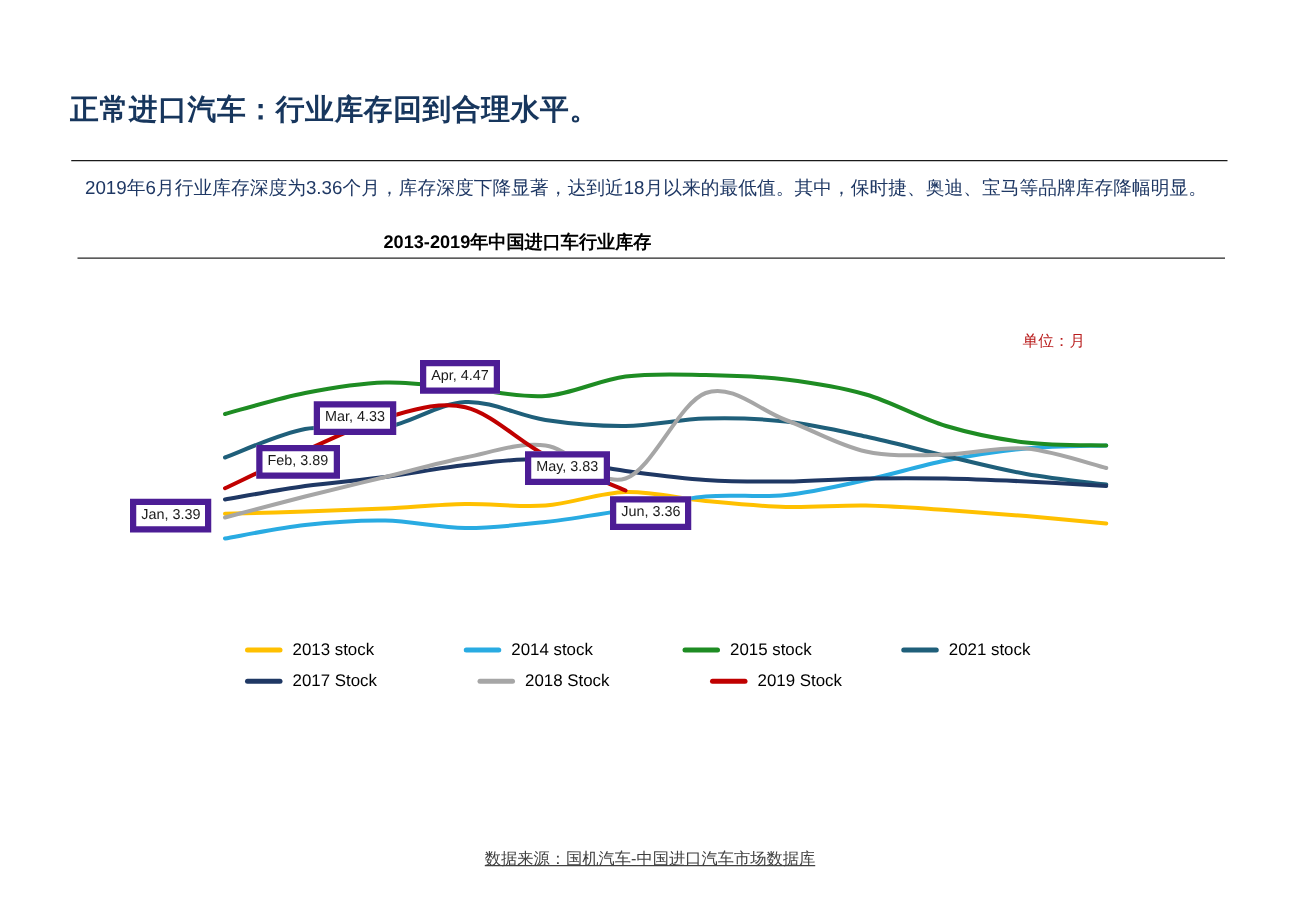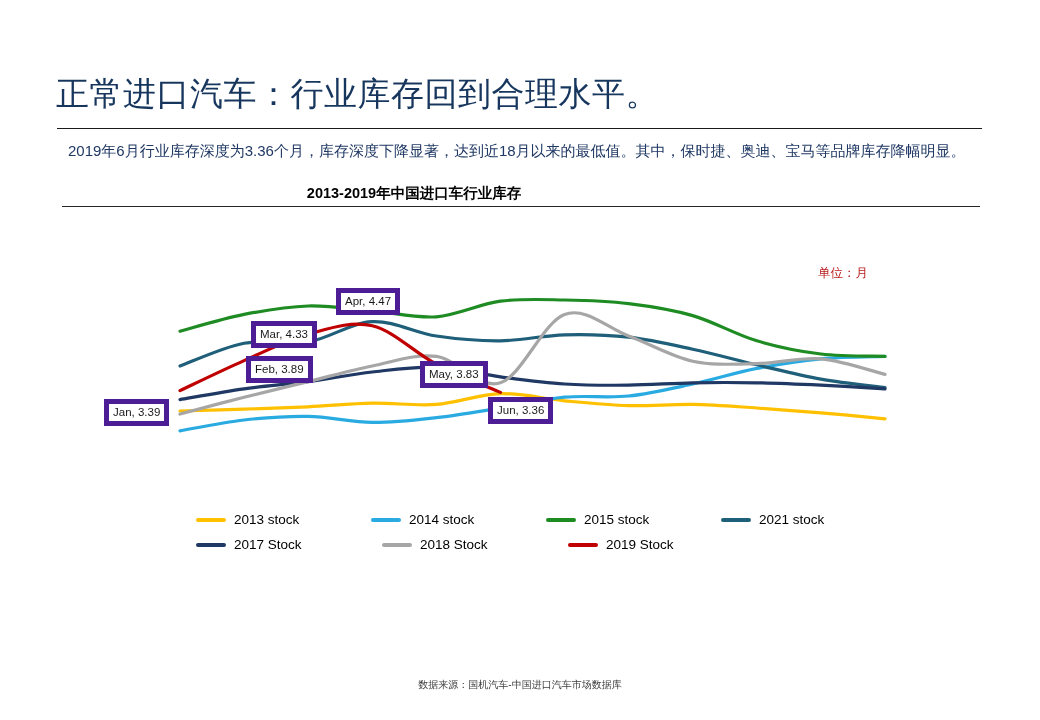--- a/index.html
+++ b/index.html
@@ -8,21 +8,21 @@
     background:#ffffff;
     font-family:"Liberation Sans","DejaVu Sans",sans-serif;
     position:relative;overflow:hidden;
     color:#1F3864;
   }
   .slide{position:absolute;inset:0;}
 
   
   .deck-title{
     position:absolute;left:56px;top:72px;
-    font-size:33px;font-weight:normal;letter-spacing:.5px;
+    font-size:23px;font-weight:bold;letter-spacing:.5px;
     color:#17365D;white-space:nowrap;
   }
   .rule-top{
     position:absolute;left:57px;top:128px;width:925px;height:0;
     border-top:1.6px solid #1a1a1a;
   }
   .subtitle{
     position:absolute;left:68px;top:140px;width:922px;
     font-size:15px;font-weight:normal;line-height:1.5;
     color:#1F3864;
@@ -73,21 +73,21 @@
   }
   .legend-swatch{
     display:inline-block;width:30px;height:4px;border-radius:2px;
     margin-right:8px;flex:0 0 auto;
   }
   .legend-text{font-size:13.5px;color:#000000;font-weight:normal;}
 
   
   .source-note{
     position:absolute;left:0;top:678px;width:1040px;
-    text-align:center;font-size:10px;color:#404040;
+    text-align:center;font-size:13px;color:#404040;text-decoration:underline;
   }
   .logo{
     position:absolute;left:47px;top:653px;
     display:flex;align-items:center;
   }
   .logo-mark{width:44px;height:40px;flex:0 0 auto;}
   .logo-text{margin-left:7px;}
   .logo-cn{
     font-size:19px;font-weight:bold;color:#0F7F8C;
     letter-spacing:1px;line-height:1.05;
@@ -118,21 +118,21 @@
         <path d="M 180.00 101.20 C 190.68 98.40, 222.73 88.60, 244.09 84.40 C 265.45 80.20, 286.82 76.60, 308.18 76.00 C 329.55 75.40, 350.91 79.00, 372.27 80.80 C 393.64 82.60, 415.00 88.40, 436.36 86.80 C 457.73 85.20, 479.09 74.00, 500.45 71.20 C 521.82 68.40, 543.18 69.60, 564.55 70.00 C 585.91 70.40, 607.27 71.00, 628.64 73.60 C 650.00 76.20, 671.36 79.40, 692.73 85.60 C 714.09 91.80, 735.45 104.40, 756.82 110.80 C 778.18 117.20, 799.55 121.40, 820.91 124.00 C 842.27 126.60, 874.32 126.00, 885.00 126.40" fill="none" stroke="#1E8C23" stroke-width="3.2" stroke-linecap="round" stroke-linejoin="round"></path>
         <path d="M 180.00 136.00 C 190.68 132.20, 222.73 117.20, 244.09 113.20 C 265.45 109.20, 286.82 115.60, 308.18 112.00 C 329.55 108.40, 350.91 92.60, 372.27 91.60 C 393.64 90.60, 415.00 102.80, 436.36 106.00 C 457.73 109.20, 479.09 111.00, 500.45 110.80 C 521.82 110.60, 543.18 105.40, 564.55 104.80 C 585.91 104.20, 607.27 104.80, 628.64 107.20 C 650.00 109.60, 671.36 114.60, 692.73 119.20 C 714.09 123.80, 735.45 129.80, 756.82 134.80 C 778.18 139.80, 799.55 145.40, 820.91 149.20 C 842.27 153.00, 874.32 156.20, 885.00 157.60" fill="none" stroke="#1F5F7A" stroke-width="3.2" stroke-linecap="round" stroke-linejoin="round"></path>
         <path d="M 180.00 169.60 C 190.68 167.80, 222.73 161.80, 244.09 158.80 C 265.45 155.80, 286.82 154.40, 308.18 151.60 C 329.55 148.80, 350.91 144.40, 372.27 142.00 C 393.64 139.60, 415.00 136.40, 436.36 137.20 C 457.73 138.00, 479.09 144.00, 500.45 146.80 C 521.82 149.60, 543.18 152.60, 564.55 154.00 C 585.91 155.40, 607.27 155.40, 628.64 155.20 C 650.00 155.00, 671.36 153.20, 692.73 152.80 C 714.09 152.40, 735.45 152.40, 756.82 152.80 C 778.18 153.20, 799.55 154.20, 820.91 155.20 C 842.27 156.20, 874.32 158.20, 885.00 158.80" fill="none" stroke="#1F3864" stroke-width="3.2" stroke-linecap="round" stroke-linejoin="round"></path>
         <path d="M 180.00 184.00 C 190.68 181.20, 222.73 172.60, 244.09 167.20 C 265.45 161.80, 286.82 156.80, 308.18 151.60 C 329.55 146.40, 350.91 140.20, 372.27 136.00 C 393.64 131.80, 415.00 123.60, 436.36 126.40 C 457.73 129.20, 479.09 159.80, 500.45 152.80 C 521.82 145.80, 543.18 92.20, 564.55 84.40 C 585.91 76.60, 607.27 98.20, 628.64 106.00 C 650.00 113.80, 671.36 126.60, 692.73 131.20 C 714.09 135.80, 735.45 134.00, 756.82 133.60 C 778.18 133.20, 799.55 127.00, 820.91 128.80 C 842.27 130.60, 874.32 141.80, 885.00 144.40" fill="none" stroke="#A6A6A6" stroke-width="3.2" stroke-linecap="round" stroke-linejoin="round"></path>
         <path d="M 180.00 160.60 C 190.68 155.60, 222.73 140.00, 244.09 130.60 C 265.45 121.20, 286.82 110.00, 308.18 104.20 C 329.55 98.40, 350.91 90.80, 372.27 95.80 C 393.64 100.80, 415.00 123.10, 436.36 134.20 C 457.73 145.30, 489.77 157.70, 500.45 162.40" fill="none" stroke="#C00000" stroke-width="3.2" stroke-linecap="round" stroke-linejoin="round"></path>
       </svg>
   </div>
 
   <div id="callout-layer">
       <div class="callout" style="left: 104px; top: 399px;">Jan, 3.39</div>
-      <div class="callout" style="left: 205px; top: 356px; margin-left: 41px;">Feb, 3.89</div>
+      <div class="callout" style="left: 205px; top: 356px;">Feb, 3.89</div>
       <div class="callout" style="left: 251px; top: 321px;">Mar, 4.33</div>
       <div class="callout" style="left: 336px; top: 288px;">Apr, 4.47</div>
       <div class="callout" style="left: 420px; top: 361px;">May, 3.83</div>
       <div class="callout" style="left: 488px; top: 397px;">Jun, 3.36</div>
     </div>
 
   <div class="legend">
     <div class="legend-row" id="legend-row-0">
         <div class="legend-item">
           <span class="legend-swatch" style="background: rgb(255, 192, 0);"></span>

